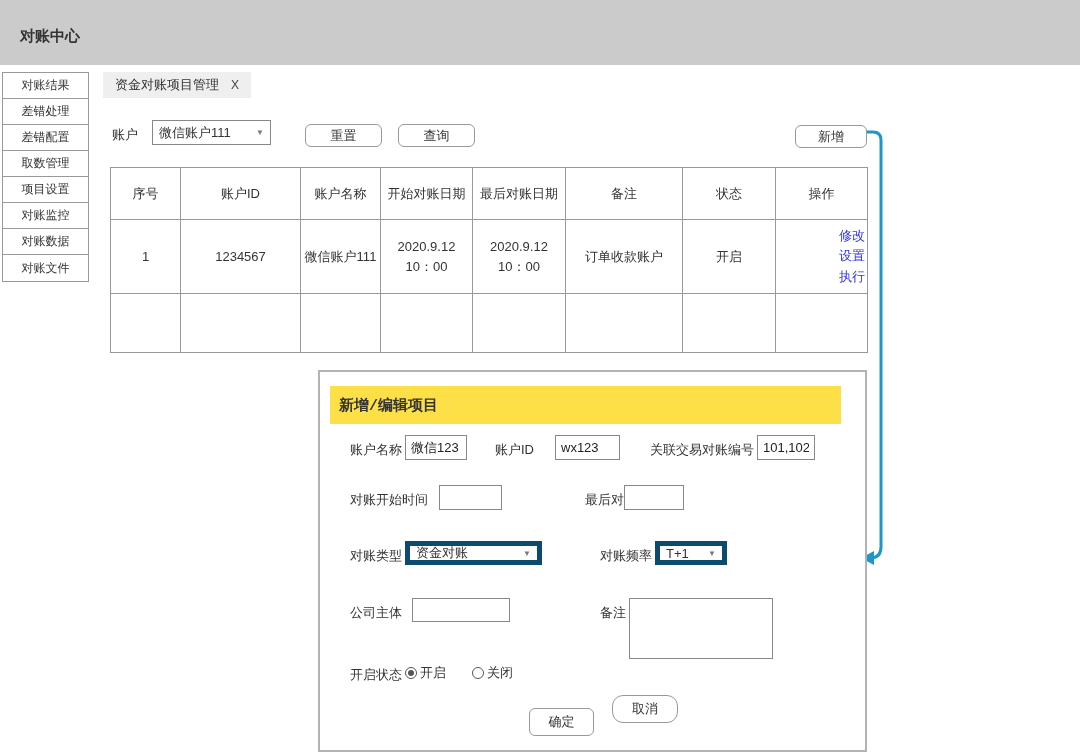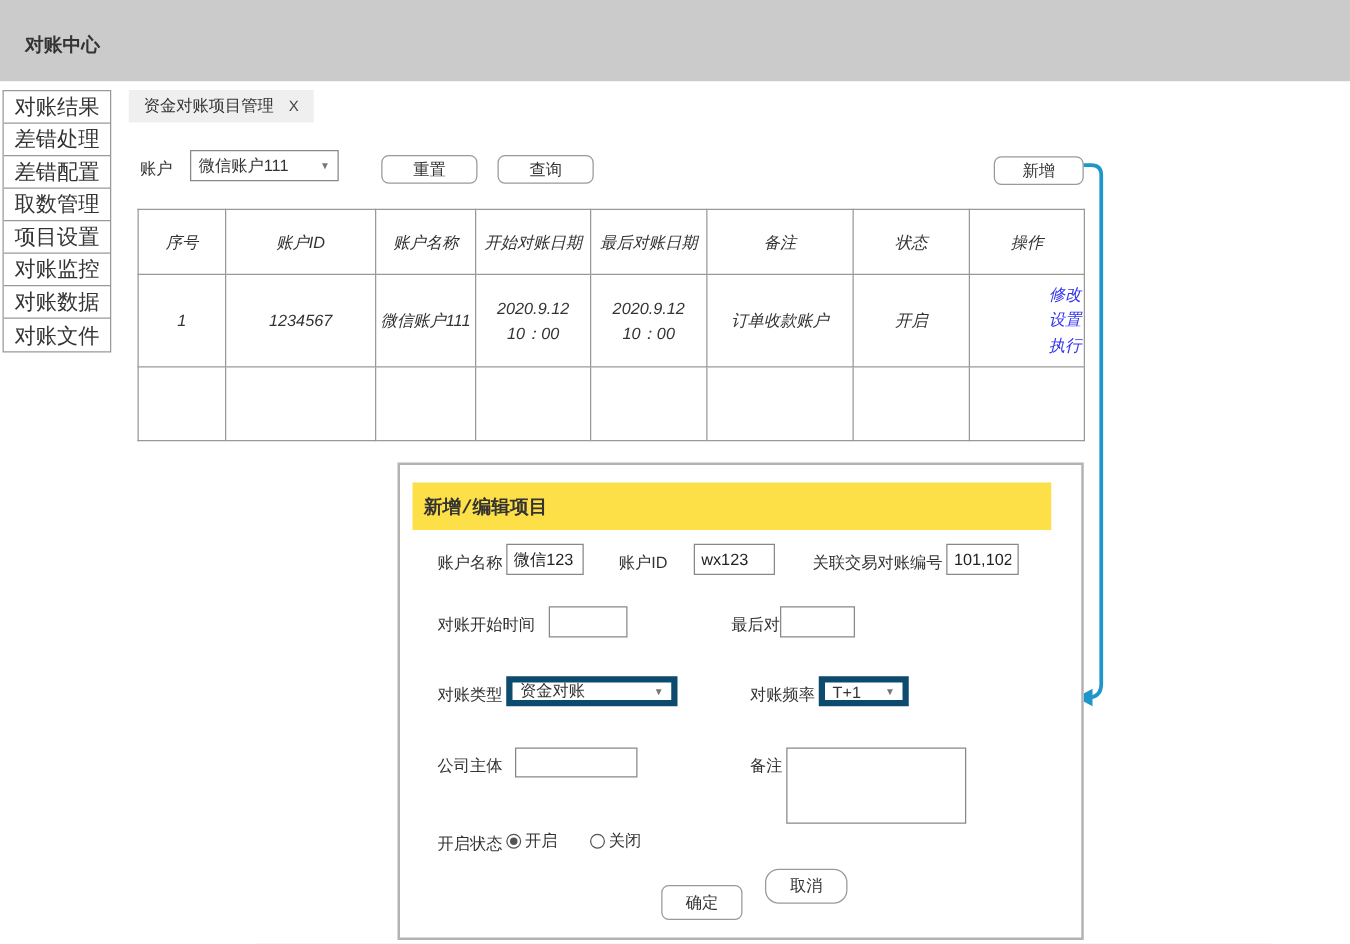--- a/index.html
+++ b/index.html
@@ -7,21 +7,21 @@
   .page { position:relative; width:1080px; height:755px; background:#ffffff; overflow:hidden;
           font-family:"Liberation Sans","DejaVu Sans",sans-serif; color:#333; }
 
   
   .app-header { position:absolute; left:0; top:0; width:1080px; height:65px; background:#cbcbcb; }
   .app-title { position:absolute; left:20px; top:27px; font-size:15px; font-weight:bold; color:#333; }
 
   
   .sidebar { position:absolute; left:2px; top:72px; width:87px; border:1px solid #999; background:#fff; }
   .sidebar-item { height:26px; border-bottom:1px solid #999; display:flex; align-items:center;
-                  justify-content:center; font-size:17px; color:#333; cursor:default; }
+                  justify-content:center; font-size:12px; color:#333; cursor:default; }
   .sidebar-item:last-child { border-bottom:none; }
 
   
   .tab { position:absolute; left:103px; top:72px; height:26px; background:#efefef; display:flex;
          align-items:center; padding:0 12px; font-size:13px; }
   .tab-close { margin-left:12px; font-size:12px; color:#444; }
 
   
   .filter-label { position:absolute; left:112px; top:126px; font-size:13px; }
   .select-box { position:absolute; border:1px solid #888; background:#fff; display:flex;
@@ -29,21 +29,21 @@
   .account-select { left:152px; top:120px; width:119px; height:25px; padding:0 6px; }
   .select-caret { margin-left:auto; font-size:8px; color:#777; }
   .btn { position:absolute; border:1px solid #999; border-radius:6px; background:#fff; font-size:13px;
          display:flex; align-items:center; justify-content:center; color:#333; }
   .btn-reset { left:305px; top:124px; width:77px; height:23px; }
   .btn-query { left:398px; top:124px; width:77px; height:23px; }
   .btn-add   { left:795px; top:125px; width:72px; height:23px; }
 
   
   .grid { position:absolute; left:110px; top:167px; width:757px; border-collapse:collapse;
-          table-layout:fixed; background:#fff;font-style:italic; }
+          table-layout:fixed; background:#fff; }
   .grid th, .grid td { border:1px solid #999; text-align:center; font-size:13px; font-weight:normal;
                        vertical-align:middle; padding:2px; }
   .grid thead tr { height:52px; }
   .grid tr.data-row { height:74px; }
   .grid tr.empty-row { height:59px; }
   .two-line span { display:block; line-height:1.5; }
   .action-link { display:block; color:#3232f0; text-decoration:none; font-size:13px; line-height:1.55;text-align:right; }
 
   
   .connector { position:absolute; left:0; top:0; width:1080px; height:755px; pointer-events:none; }

